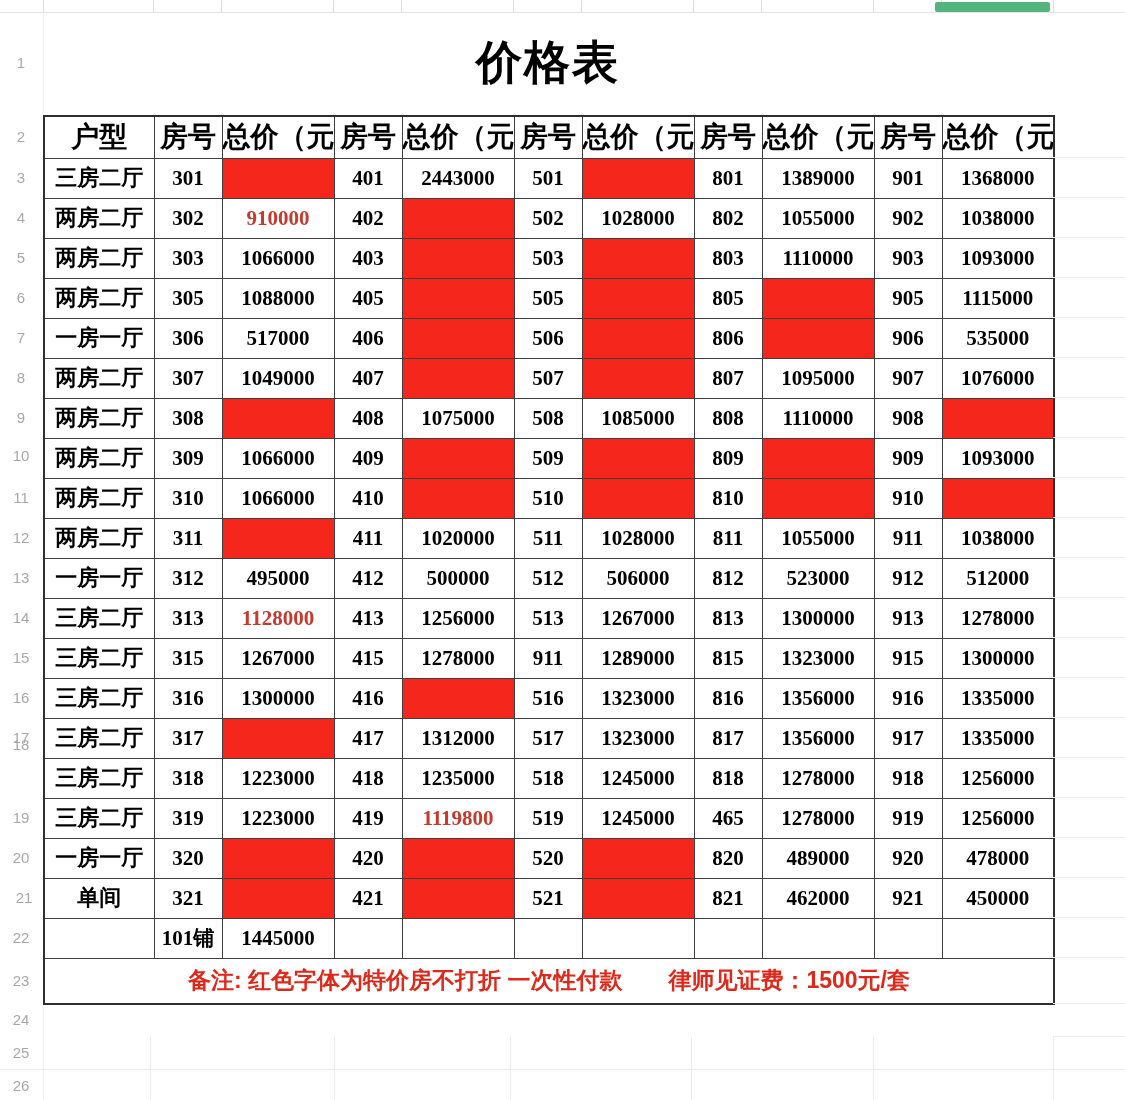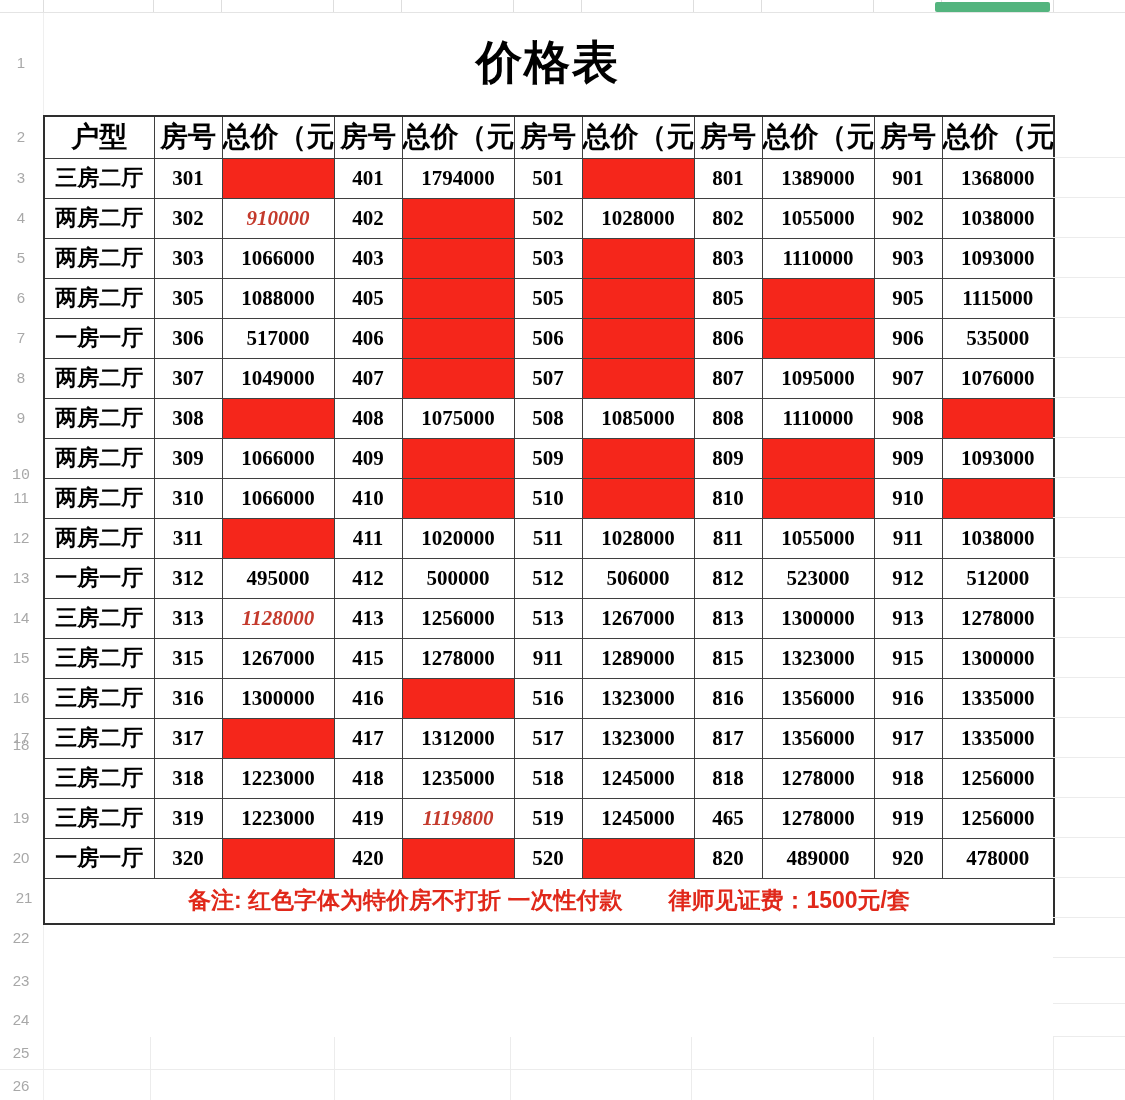--- a/index.html
+++ b/index.html
@@ -40,21 +40,21 @@
   }
   tr.hdr { height:42px; }
   tr.data { height:40px; }
   th { font-size:28px; font-weight:700; color:#000; font-family:"Liberation Sans", sans-serif; }
   td.unit { font-size:22px; font-weight:700; color:#000; font-family:"Liberation Sans", sans-serif; }
   td.room, td.price-v {
     font-size:21px; font-weight:700; color:#000;
     font-family:"Liberation Serif","DejaVu Serif", serif;
   }
   td.sold { background:var(--sold-fill); }
-  td.special { color:var(--special-text);font-style:italic; }
+  td.special { color:var(--special-text); }
   tr.note1 { height:46px; }
   tr.note2 { height:33px; }
   td.note-red { font-size:23px; font-weight:700; color:var(--note-red); font-family:"Liberation Sans", sans-serif; }
   td.note-black { font-size:17px; font-weight:700; color:#000; font-family:"Liberation Sans", sans-serif; }
   
   .faint-h { position:absolute; height:1px; background:#ececec; }
   .faint-v { position:absolute; width:1px; background:#ececec; }
 </style>
 </head>
 <body>
@@ -81,21 +81,21 @@
   <div id="row-gutter">
       <div class="row-num" style="top: 10px; height: 105px;">1</div>
       <div class="row-num" style="top: 115px; height: 42px;">2</div>
       <div class="row-num" style="top: 157px; height: 40px;">3</div>
       <div class="row-num" style="top: 197px; height: 40px;">4</div>
       <div class="row-num" style="top: 237px; height: 40px;">5</div>
       <div class="row-num" style="top: 277px; height: 40px;">6</div>
       <div class="row-num" style="top: 317px; height: 40px;">7</div>
       <div class="row-num" style="top: 357px; height: 40px;">8</div>
       <div class="row-num" style="top: 397px; height: 40px;">9</div>
-      <div class="row-num" style="top: 455px; height: 40px; font-family: Liberation Mono, monospace;">10</div>
+      <div class="row-num" style="top: 435px; height: 40px;">10</div>
       <div class="row-num" style="top: 477px; height: 40px;">11</div>
       <div class="row-num" style="top: 517px; height: 40px;">12</div>
       <div class="row-num" style="top: 557px; height: 40px;">13</div>
       <div class="row-num" style="top: 597px; height: 40px;">14</div>
       <div class="row-num" style="top: 637px; height: 40px;">15</div>
       <div class="row-num" style="top: 677px; height: 40px;">16</div>
       <div class="row-num" style="top: 717px; height: 40px;">17</div>
       <div class="row-num" style="top: 724px; height: 40px;">18</div>
       <div class="row-num" style="top: 797px; height: 40px;">19</div>
       <div class="row-num" style="top: 837px; height: 40px;">20</div>
@@ -137,21 +137,21 @@
           <th>房号</th>
           <th>总价（元）</th>
         </tr>
     </thead>
     <tbody id="tbody">
         <tr class="data">
           <td class="unit">三房二厅</td>
           <td class="room">301</td>
           <td class="sold"></td>
           <td class="room">401</td>
-          <td class="price-v">1794000</td>
+          <td class="price-v">2443000</td>
           <td class="room">501</td>
           <td class="sold"></td>
           <td class="room">801</td>
           <td class="price-v">1389000</td>
           <td class="room">901</td>
           <td class="price-v">1368000</td>
         </tr>
         <tr class="data">
           <td class="unit">两房二厅</td>
           <td class="room">302</td>
@@ -365,20 +365,46 @@
           <td class="room">320</td>
           <td class="sold"></td>
           <td class="room">420</td>
           <td class="sold"></td>
           <td class="room">520</td>
           <td class="sold"></td>
           <td class="room">820</td>
           <td class="price-v">489000</td>
           <td class="room">920</td>
           <td class="price-v">478000</td>
+        </tr>
+        <tr class="data">
+          <td class="unit">单间</td>
+          <td class="room">321</td>
+          <td class="sold"></td>
+          <td class="room">421</td>
+          <td class="sold"></td>
+          <td class="room">521</td>
+          <td class="sold"></td>
+          <td class="room">821</td>
+          <td class="price-v">462000</td>
+          <td class="room">921</td>
+          <td class="price-v">450000</td>
+        </tr>
+        <tr class="data">
+          <td class="unit"></td>
+          <td class="room">101铺</td>
+          <td class="price-v">1445000</td>
+          <td class="room"></td>
+          <td class="price-v"></td>
+          <td class="room"></td>
+          <td class="price-v"></td>
+          <td class="room"></td>
+          <td class="price-v"></td>
+          <td class="room"></td>
+          <td class="price-v"></td>
         </tr>
         <tr class="note1">
           <td colspan="11" class="note-red">备注: 红色字体为特价房不打折 一次性付款　　律师见证费：1500元/套</td>
         </tr>
       </tbody>
   </table>
 
   <div id="faint-grid">
       <div class="faint-h" style="left: 1053px; width: 72px; top: 157px;"></div>
       <div class="faint-h" style="left: 1053px; width: 72px; top: 197px;"></div>

